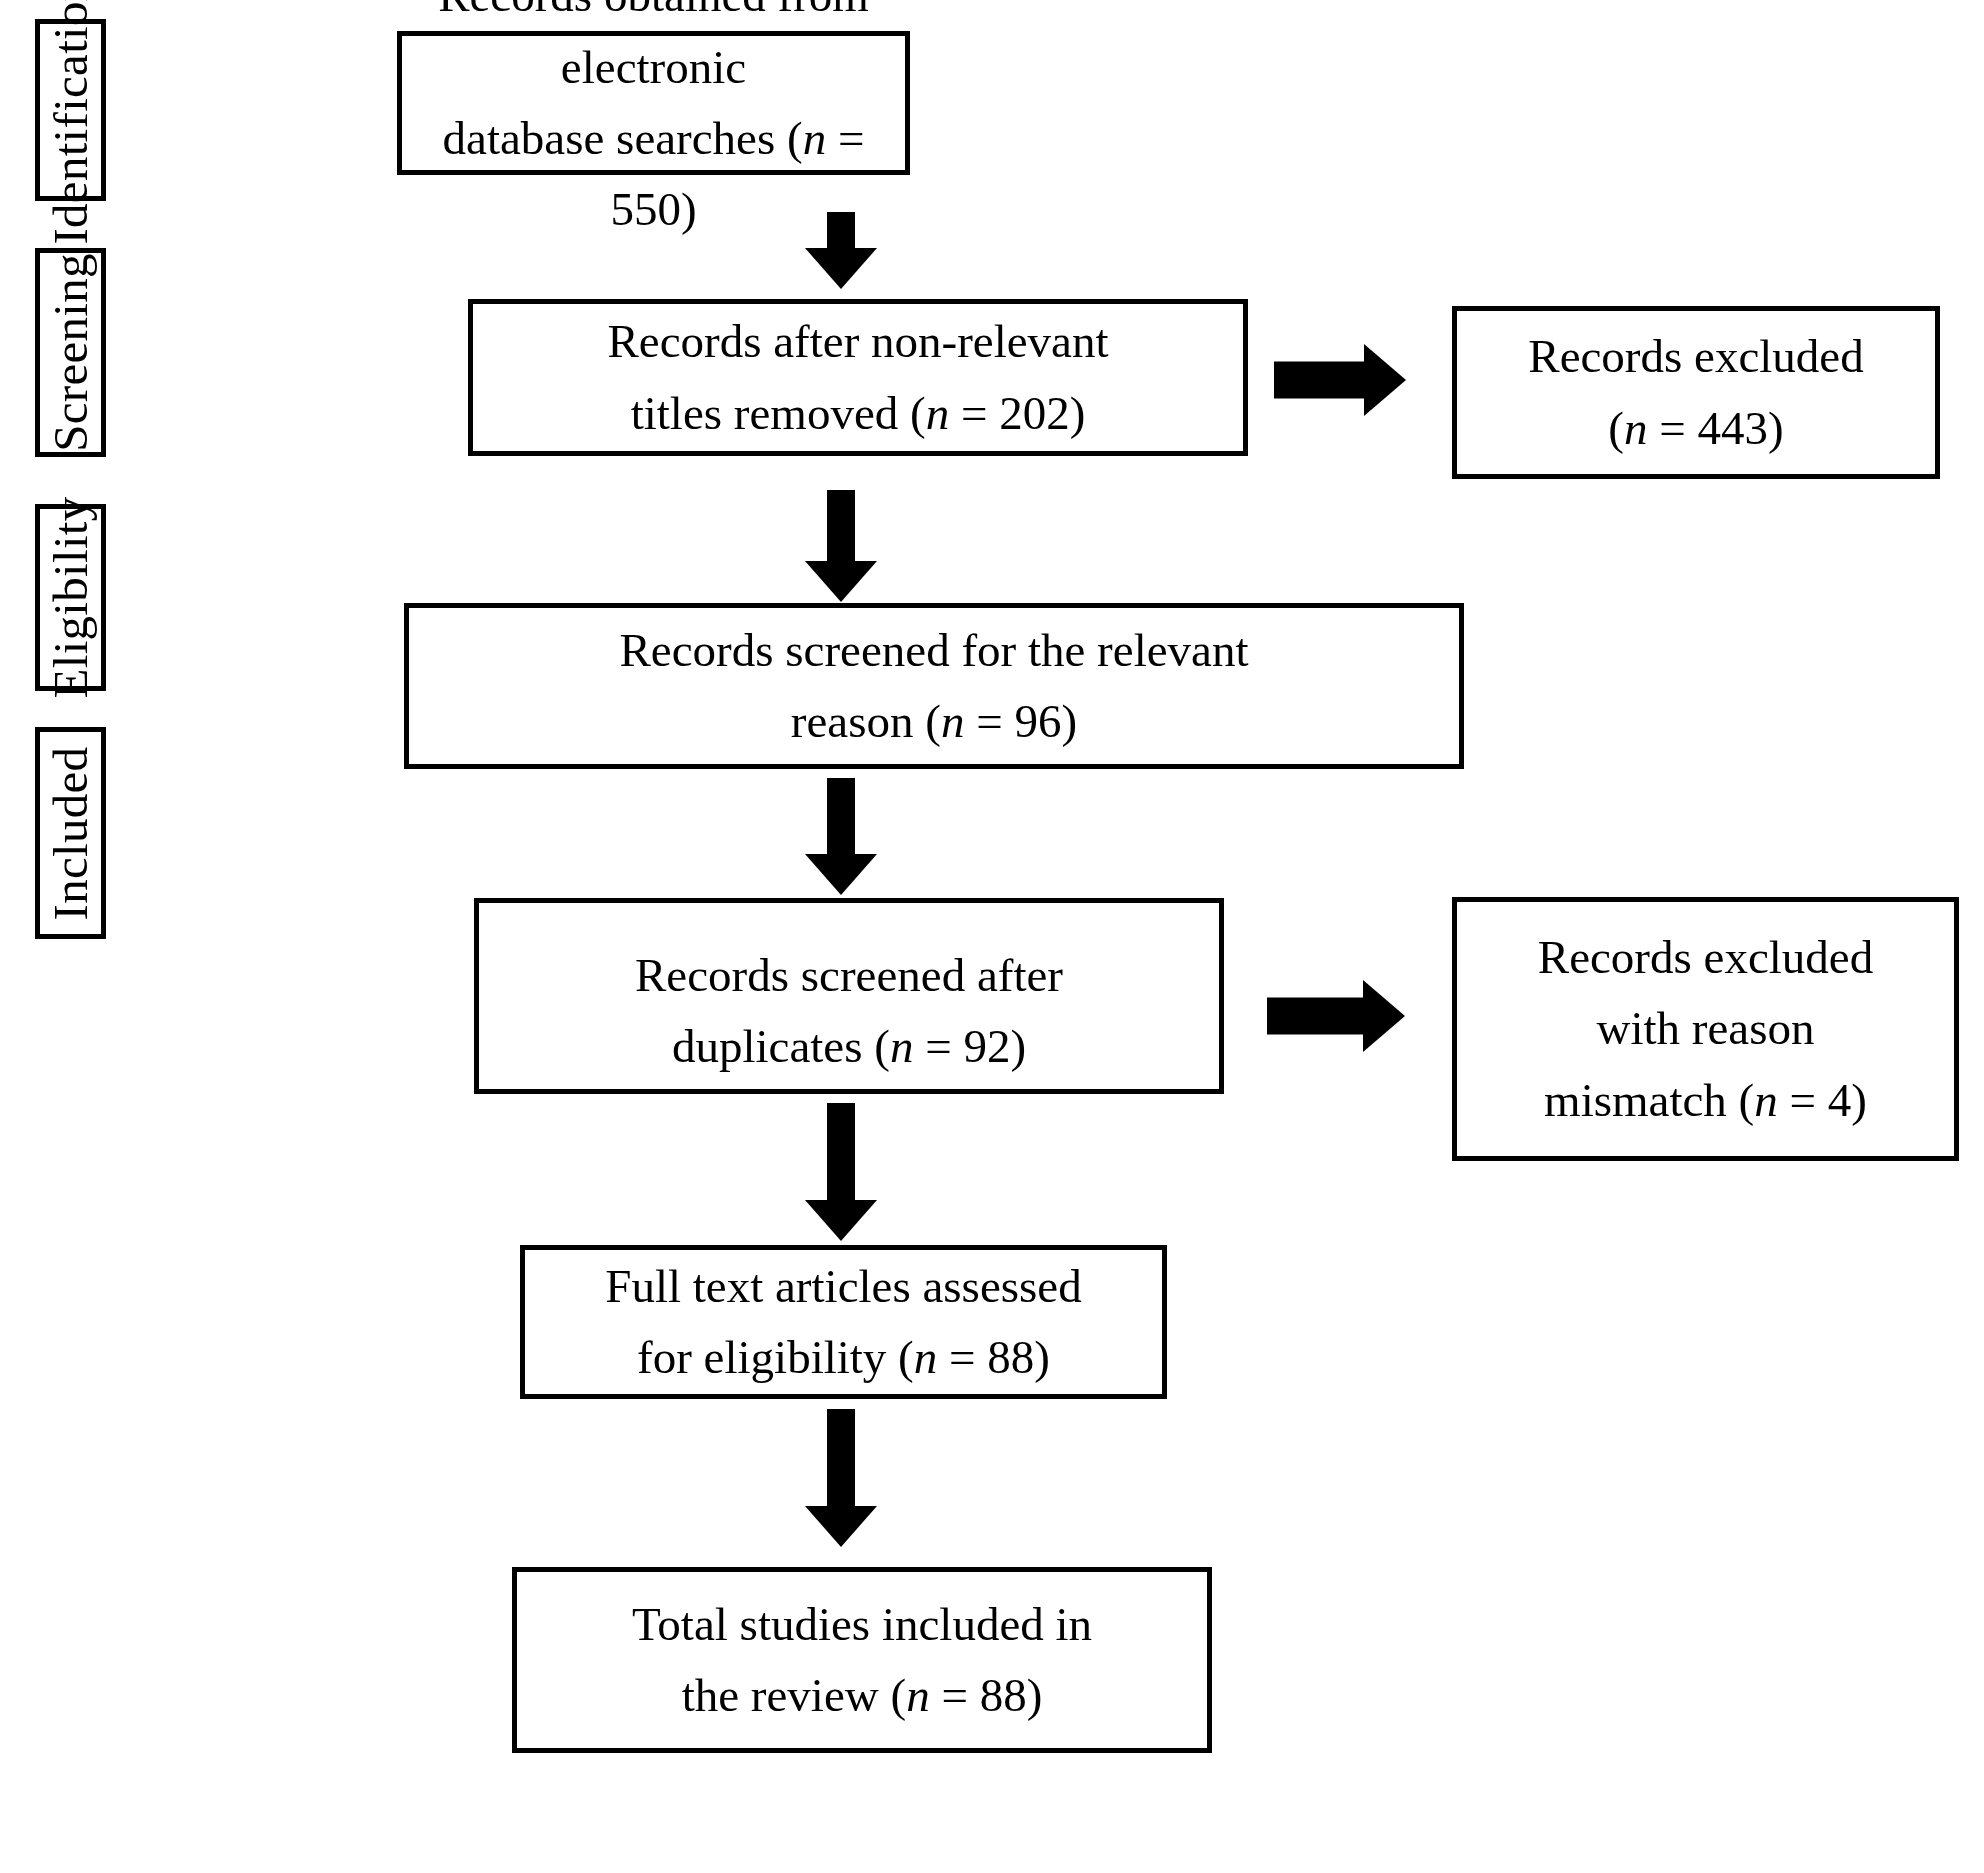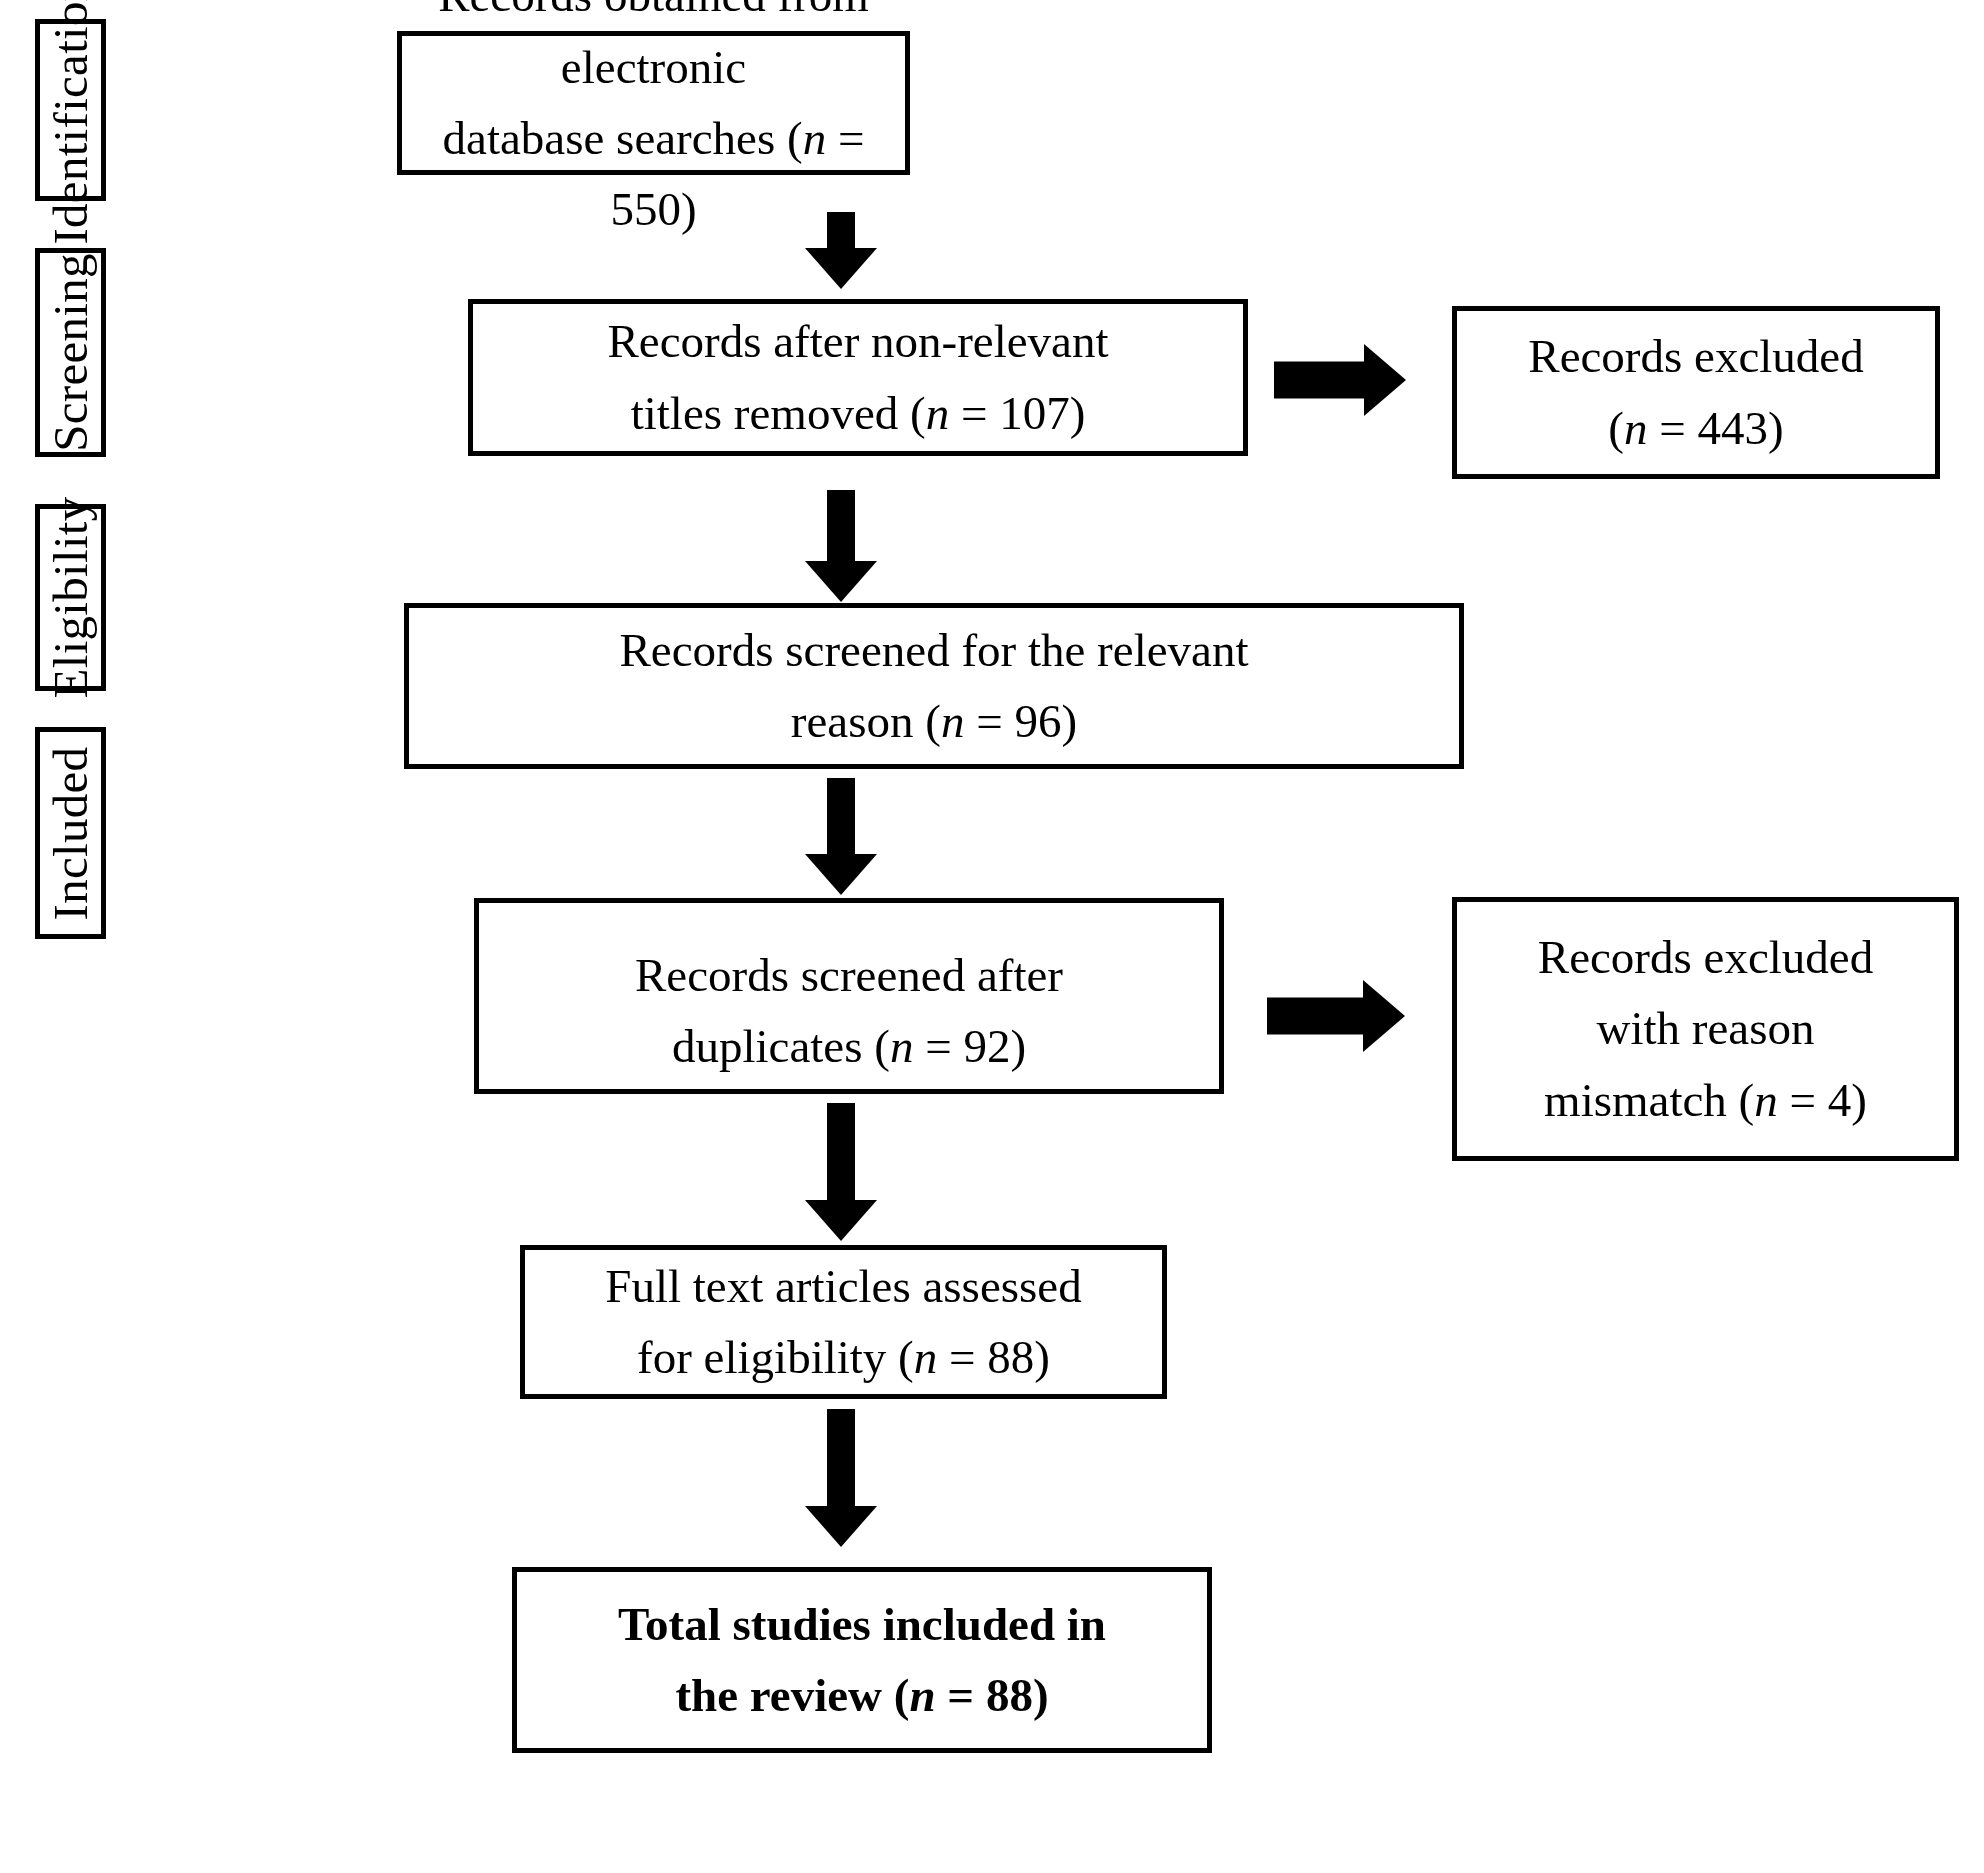--- a/index.html
+++ b/index.html
@@ -134,21 +134,21 @@
   </div>
 
   <div class="arrow-down" style="left:802px; top:212px; width:77px; height:77px;">
     <div class="shaft" style="width:28px; height:45px;"></div>
     <div class="head"></div>
   </div>
 
   <div class="flow-box" style="left:468px; top:299px; width:780px; height:157px;">
     <div class="flow-text">
       <span>Records after non-relevant</span><br>
-      <span>titles removed (</span><span class="nv">n</span><span> = 107)</span>
+      <span>titles removed (</span><span class="nv">n</span><span> = 202)</span>
     </div>
   </div>
 
   <div class="arrow-right" style="left:1274px; top:343px; width:132px; height:74px;">
     <div class="shaft" style="width:93px; height:37px;"></div>
     <div class="head"></div>
   </div>
 
   <div class="flow-box" style="left:1452px; top:306px; width:488px; height:173px;">
     <div class="flow-text">
@@ -204,21 +204,21 @@
       <span>Full text articles assessed</span><br>
       <span>for eligibility  (</span><span class="nv">n</span><span> = 88)</span>
     </div>
   </div>
 
   <div class="arrow-down" style="left:802px; top:1409px; width:77px; height:138px;">
     <div class="shaft" style="width:28px; height:101px;"></div>
     <div class="head"></div>
   </div>
 
-  <div class="flow-box" style="left:512px; top:1567px; width:700px; height:186px;font-weight:bold;">
+  <div class="flow-box" style="left:512px; top:1567px; width:700px; height:186px;">
     <div class="flow-text">
       <span>Total studies included in</span><br>
       <span>the review (</span><span class="nv">n</span><span> = 88)</span>
     </div>
   </div>
 
 </div>
 
 
 </body></html>

